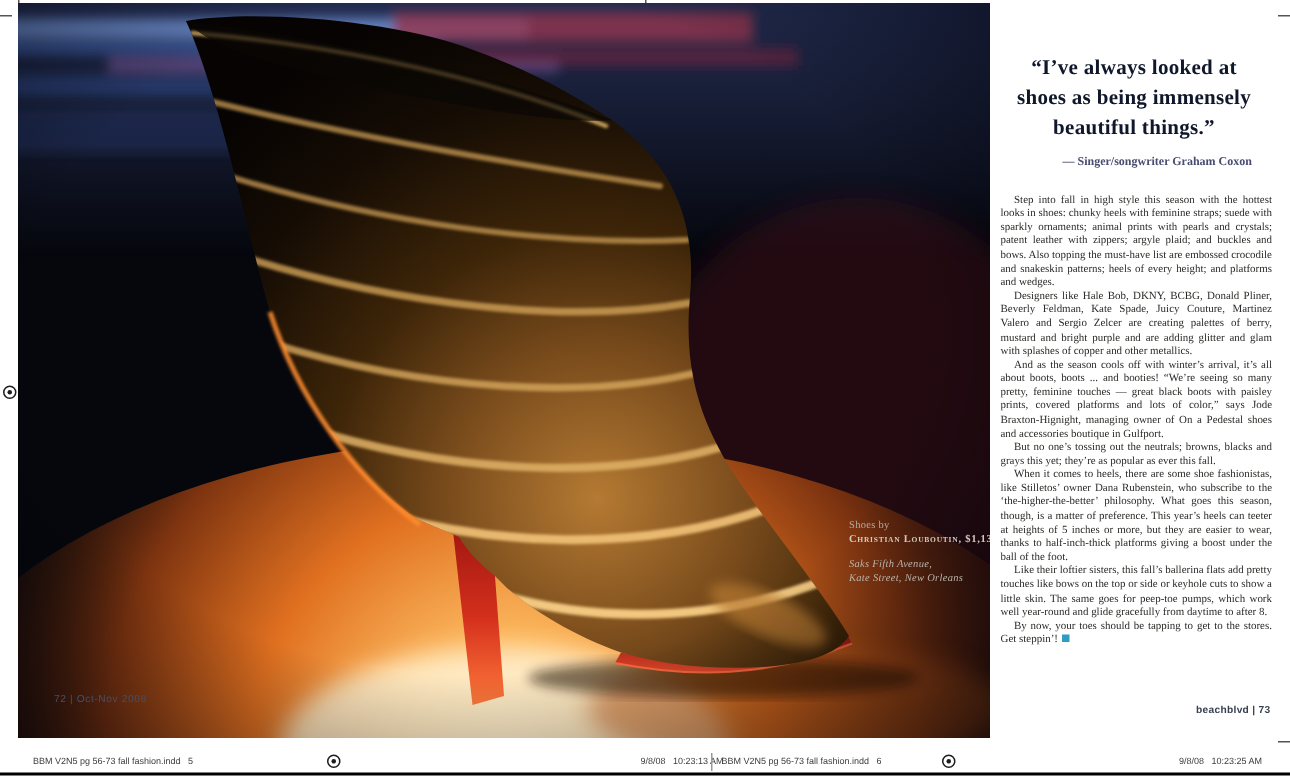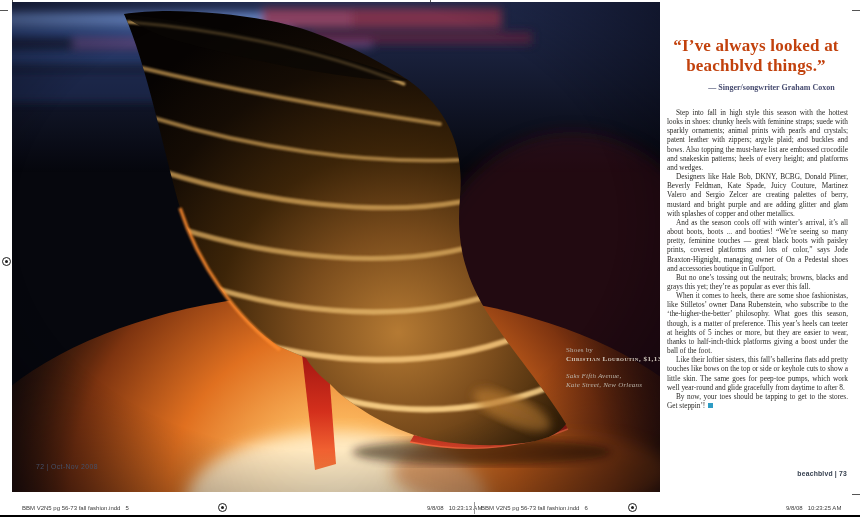--- a/index.html
+++ b/index.html
@@ -16,22 +16,22 @@
   .photo svg{position:absolute;left:0;top:0;}
   .caption{position:absolute;left:554px;top:344px;width:105px;color:#b9b2a9;
            font-size:7px;line-height:9px;letter-spacing:.2px;}
   .caption .shoes-by{color:#b4ada4;}
   .caption .brand{font-variant:small-caps;letter-spacing:.5px;color:#d2cabf;font-weight:bold;font-size:7px;}
   .caption .store{font-style:italic;margin-top:8px;color:#b9b2a9;}
   .folio-left{position:absolute;left:24px;top:461px;font-size:6.8px;letter-spacing:.4px;color:#44506a;
               font-family:"Liberation Sans",sans-serif;}
   
   .page-right{position:absolute;left:660px;top:0;width:192px;height:500px;background:#fff;}
-  .quote{margin-top:36px;text-align:center;color:#c2410c;font-weight:bold;
-         font-size:17px;line-height:20px;letter-spacing:.2px;}
+  .quote{margin-top:36px;text-align:center;color:#0f172a;font-weight:bold;
+         font-size:14px;line-height:20px;letter-spacing:.2px;}
   .quote span{display:block;}
   .attribution{margin-top:7px;text-align:center;color:#474c70;font-weight:bold;font-size:8px;
                font-family:"Liberation Serif",serif;padding-left:31px;}
   .body-copy{margin:16px 4px 0 7px;width:181px;text-align:justify;color:#2b2a27;
              font-size:7.3px;line-height:9.15px;}
   .body-copy p{margin:0;text-indent:9px;}
   .endmark{display:inline-block;width:5px;height:5px;margin-left:3px;vertical-align:baseline;}
   .folio-right{position:absolute;right:5px;top:470px;font-size:6.8px;font-weight:bold;color:#36404f;
                font-family:"Liberation Sans",sans-serif;letter-spacing:.2px;}
   
@@ -171,21 +171,22 @@
       <div class="store">Saks Fifth Avenue,</div>
       <div class="store" style="margin-top:0;">Kate Street, New Orleans</div>
     </div>
 
     <div class="folio-left">72  |  Oct-Nov 2008</div>
   </div>
 
   <div class="page-right">
     <div class="quote">
       <span>“I’ve always looked at</span>
-      <span>beachblvd things.”</span>
+      <span>shoes as being immensely</span>
+      <span>beautiful things.”</span>
     </div>
     <div class="attribution">— Singer/songwriter Graham Coxon</div>
 
     <div class="body-copy">
       <p>Step into fall in high style this season with the hottest looks in shoes: chunky heels with feminine straps; suede with sparkly ornaments; animal prints with pearls and crystals; patent leather with zippers; argyle plaid; and buckles and bows. Also topping the must-have list are embossed crocodile and snakeskin patterns; heels of every height; and platforms and wedges.</p>
       <p>Designers like Hale Bob, DKNY, BCBG, Donald Pliner, Beverly Feldman, Kate Spade, Juicy Couture, Martinez Valero and Sergio Zelcer are creating palettes of berry, mustard and bright purple and are adding glitter and glam with splashes of copper and other metallics.</p>
       <p>And as the season cools off with winter’s arrival, it’s all about boots, boots ... and booties! “We’re seeing so many pretty, feminine touches — great black boots with paisley prints, covered platforms and lots of color,” says Jode Braxton-Hignight, managing owner of On a Pedestal shoes and accessories boutique in Gulfport.</p>
       <p>But no one’s tossing out the neutrals; browns, blacks and grays this yet; they’re as popular as ever this fall.</p>
       <p>When it comes to heels, there are some shoe fashionistas, like Stilletos’ owner Dana Rubenstein, who subscribe to the ‘the-higher-the-better’ philosophy. What goes this season, though, is a matter of preference. This year’s heels can teeter at heights of 5 inches or more, but they are easier to wear, thanks to half-inch-thick platforms giving a boost under the ball of the foot.</p>
       <p>Like their loftier sisters, this fall’s ballerina flats add pretty touches like bows on the top or side or keyhole cuts to show a little skin. The same goes for peep-toe pumps, which work well year-round and glide gracefully from daytime to after 8.</p>

